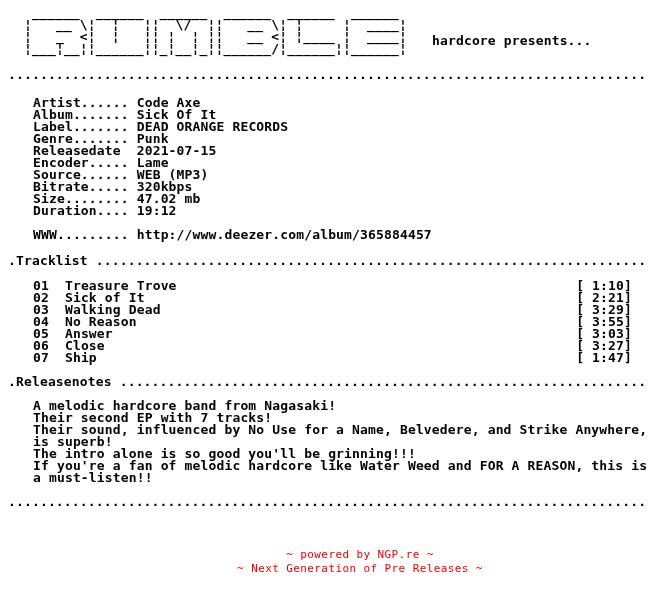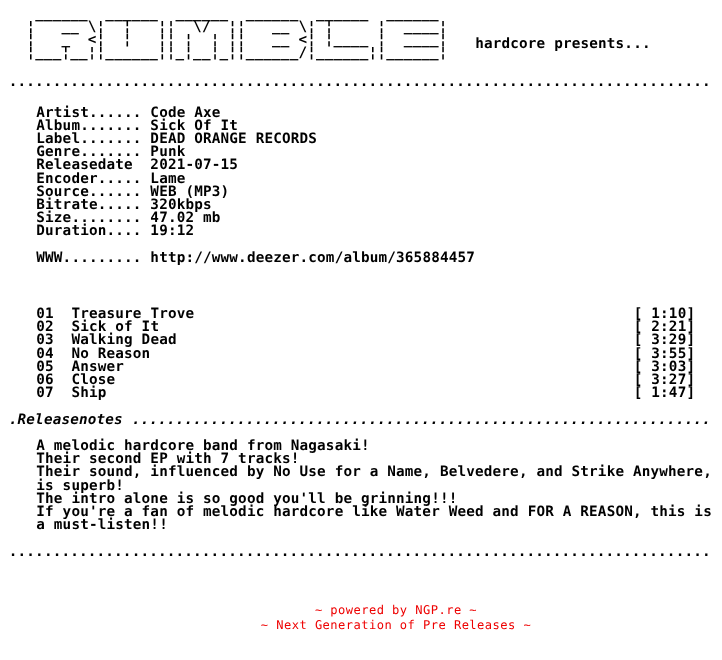--- a/index.html
+++ b/index.html
@@ -30,24 +30,25 @@
 ¦___¦__¦¦______¦¦_¦__¦_¦¦______/¦______¦¦______¦</pre>
 
   <div class="abs" style="left:432px;top:35px;">hardcore presents...</div>
 
   <div class="abs" style="left:8px;top:69px;">................................................................................</div>
 
   <div class="abs" style="left:8px;top:97px;"><div class="info-row"><span>Artist...... </span><span>Code Axe</span></div><div class="info-row"><span>Album....... </span><span>Sick Of It</span></div><div class="info-row"><span>Label....... </span><span>DEAD ORANGE RECORDS</span></div><div class="info-row"><span>Genre....... </span><span>Punk</span></div><div class="info-row"><span>Releasedate  </span><span>2021-07-15</span></div><div class="info-row"><span>Encoder..... </span><span>Lame</span></div><div class="info-row"><span>Source...... </span><span>WEB (MP3)</span></div><div class="info-row"><span>Bitrate..... </span><span>320kbps</span></div><div class="info-row"><span>Size........ </span><span>47.02 mb</span></div><div class="info-row"><span>Duration.... </span><span>19:12</span></div></div>
 
   <div class="abs info-row" style="left:8px;top:229px;"><span>WWW......... </span><span>http://www.deezer.com/album/365884457</span></div>
 
+  <div class="abs" style="left:8px;top:255px;">.Tracklist .....................................................................</div>
 
   <div class="abs" style="left:8px;top:280px;width:640px;"><div class="track-row"><span>01  </span><span>Treasure Trove</span><span class="track-time">[ 1:10]</span></div><div class="track-row"><span>02  </span><span>Sick of It</span><span class="track-time">[ 2:21]</span></div><div class="track-row"><span>03  </span><span>Walking Dead</span><span class="track-time">[ 3:29]</span></div><div class="track-row"><span>04  </span><span>No Reason</span><span class="track-time">[ 3:55]</span></div><div class="track-row"><span>05  </span><span>Answer</span><span class="track-time">[ 3:03]</span></div><div class="track-row"><span>06  </span><span>Close</span><span class="track-time">[ 3:27]</span></div><div class="track-row"><span>07  </span><span>Ship</span><span class="track-time">[ 1:47]</span></div></div>
 
-  <div class="abs" style="left:8px;top:376px;font-style:italic;">.Releasenotes ..................................................................</div>
+  <div class="abs" style="left:8px;top:376px;">.Releasenotes ..................................................................</div>
 
   <div class="abs notes" style="left:33px;top:400px;"><div class="line">A melodic hardcore band from Nagasaki!</div><div class="line">Their second EP with 7 tracks!</div><div class="line">Their sound, influenced by No Use for a Name, Belvedere, and Strike Anywhere,</div><div class="line">is superb!</div><div class="line">The intro alone is so good you'll be grinning!!!</div><div class="line">If you're a fan of melodic hardcore like Water Weed and FOR A REASON, this is</div><div class="line">a must-listen!!</div></div>
 
   <div class="abs" style="left:8px;top:496px;">................................................................................</div>
 
 
   <div class="abs red" style="left: 32px; top: 549px; color: rgb(238, 0, 0);">~ powered by NGP.re ~</div>
 
   <div class="abs red" style="left: 32px; top: 563px; color: rgb(238, 0, 0);">~ Next Generation of Pre Releases ~</div>
 

